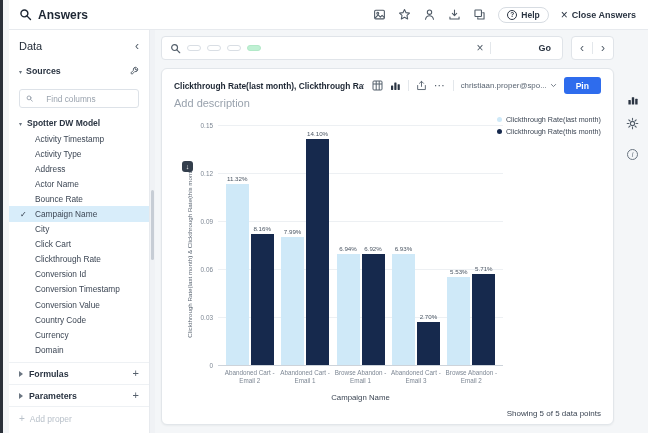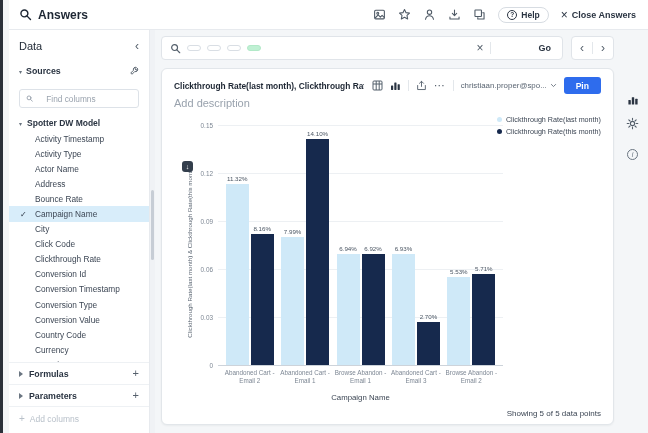--- a/index.html
+++ b/index.html
@@ -186,67 +186,63 @@
             <span class="col-t">Activity Timestamp</span>
           </div>
 
           <div class="col-item">
             <span class="col-check"></span>
             <span class="col-t">Activity Type</span>
           </div>
 
           <div class="col-item">
             <span class="col-check"></span>
+            <span class="col-t">Address</span>
+          </div>
+
+          <div class="col-item">
+            <span class="col-check"></span>
             <span class="col-t">Actor Name</span>
-          </div>
-
-          <div class="col-item">
-            <span class="col-check"></span>
-            <span class="col-t">Address</span>
           </div>
 
           <div class="col-item">
             <span class="col-check"></span>
             <span class="col-t">Bounce Rate</span>
           </div>
 
           <div class="col-item selected">
             <span class="col-check">✓</span>
             <span class="col-t">Campaign Name</span>
           </div>
 
           <div class="col-item">
             <span class="col-check"></span>
             <span class="col-t">City</span>
           </div>
 
           <div class="col-item">
             <span class="col-check"></span>
-            <span class="col-t">Click Code</span>
+            <span class="col-t">Click Cart</span>
           </div>
 
           <div class="col-item">
             <span class="col-check"></span>
             <span class="col-t">Clickthrough Rate</span>
           </div>
 
           <div class="col-item">
             <span class="col-check"></span>
             <span class="col-t">Conversion Id</span>
           </div>
 
           <div class="col-item">
             <span class="col-check"></span>
             <span class="col-t">Conversion Timestamp</span>
           </div>
 
-          <div class="col-item">
-            <span class="col-check"></span>
-            <span class="col-t">Conversion Type</span>
-          </div>
 
           <div class="col-item">
             <span class="col-check"></span>
             <span class="col-t">Conversion Value</span>
           </div>
 
           <div class="col-item">
             <span class="col-check"></span>
             <span class="col-t">Country Code</span>
           </div>
@@ -267,21 +263,21 @@
         <span class="grp-t">Formulas</span>
         <span class="grp-plus">+</span>
       </div>
       <div class="group-row">
         <span class="tri"></span>
         <span class="grp-t">Parameters</span>
         <span class="grp-plus">+</span>
       </div>
       <div class="add-cols">
         <span class="add-plus">+</span>
-        <span>Add columns</span>
+        <span>Add proper</span>
       </div>
     </aside>
     <div class="scrollstrip">
       <div class="thumb"></div>
     </div>
 
     <main class="main">
       <div class="query-row">
         <div class="search-bar">
           <svg width="11" height="11" viewBox="0 0 12 12" fill="none" stroke="#55606c" stroke-width="1.3" stroke-linecap="round">

